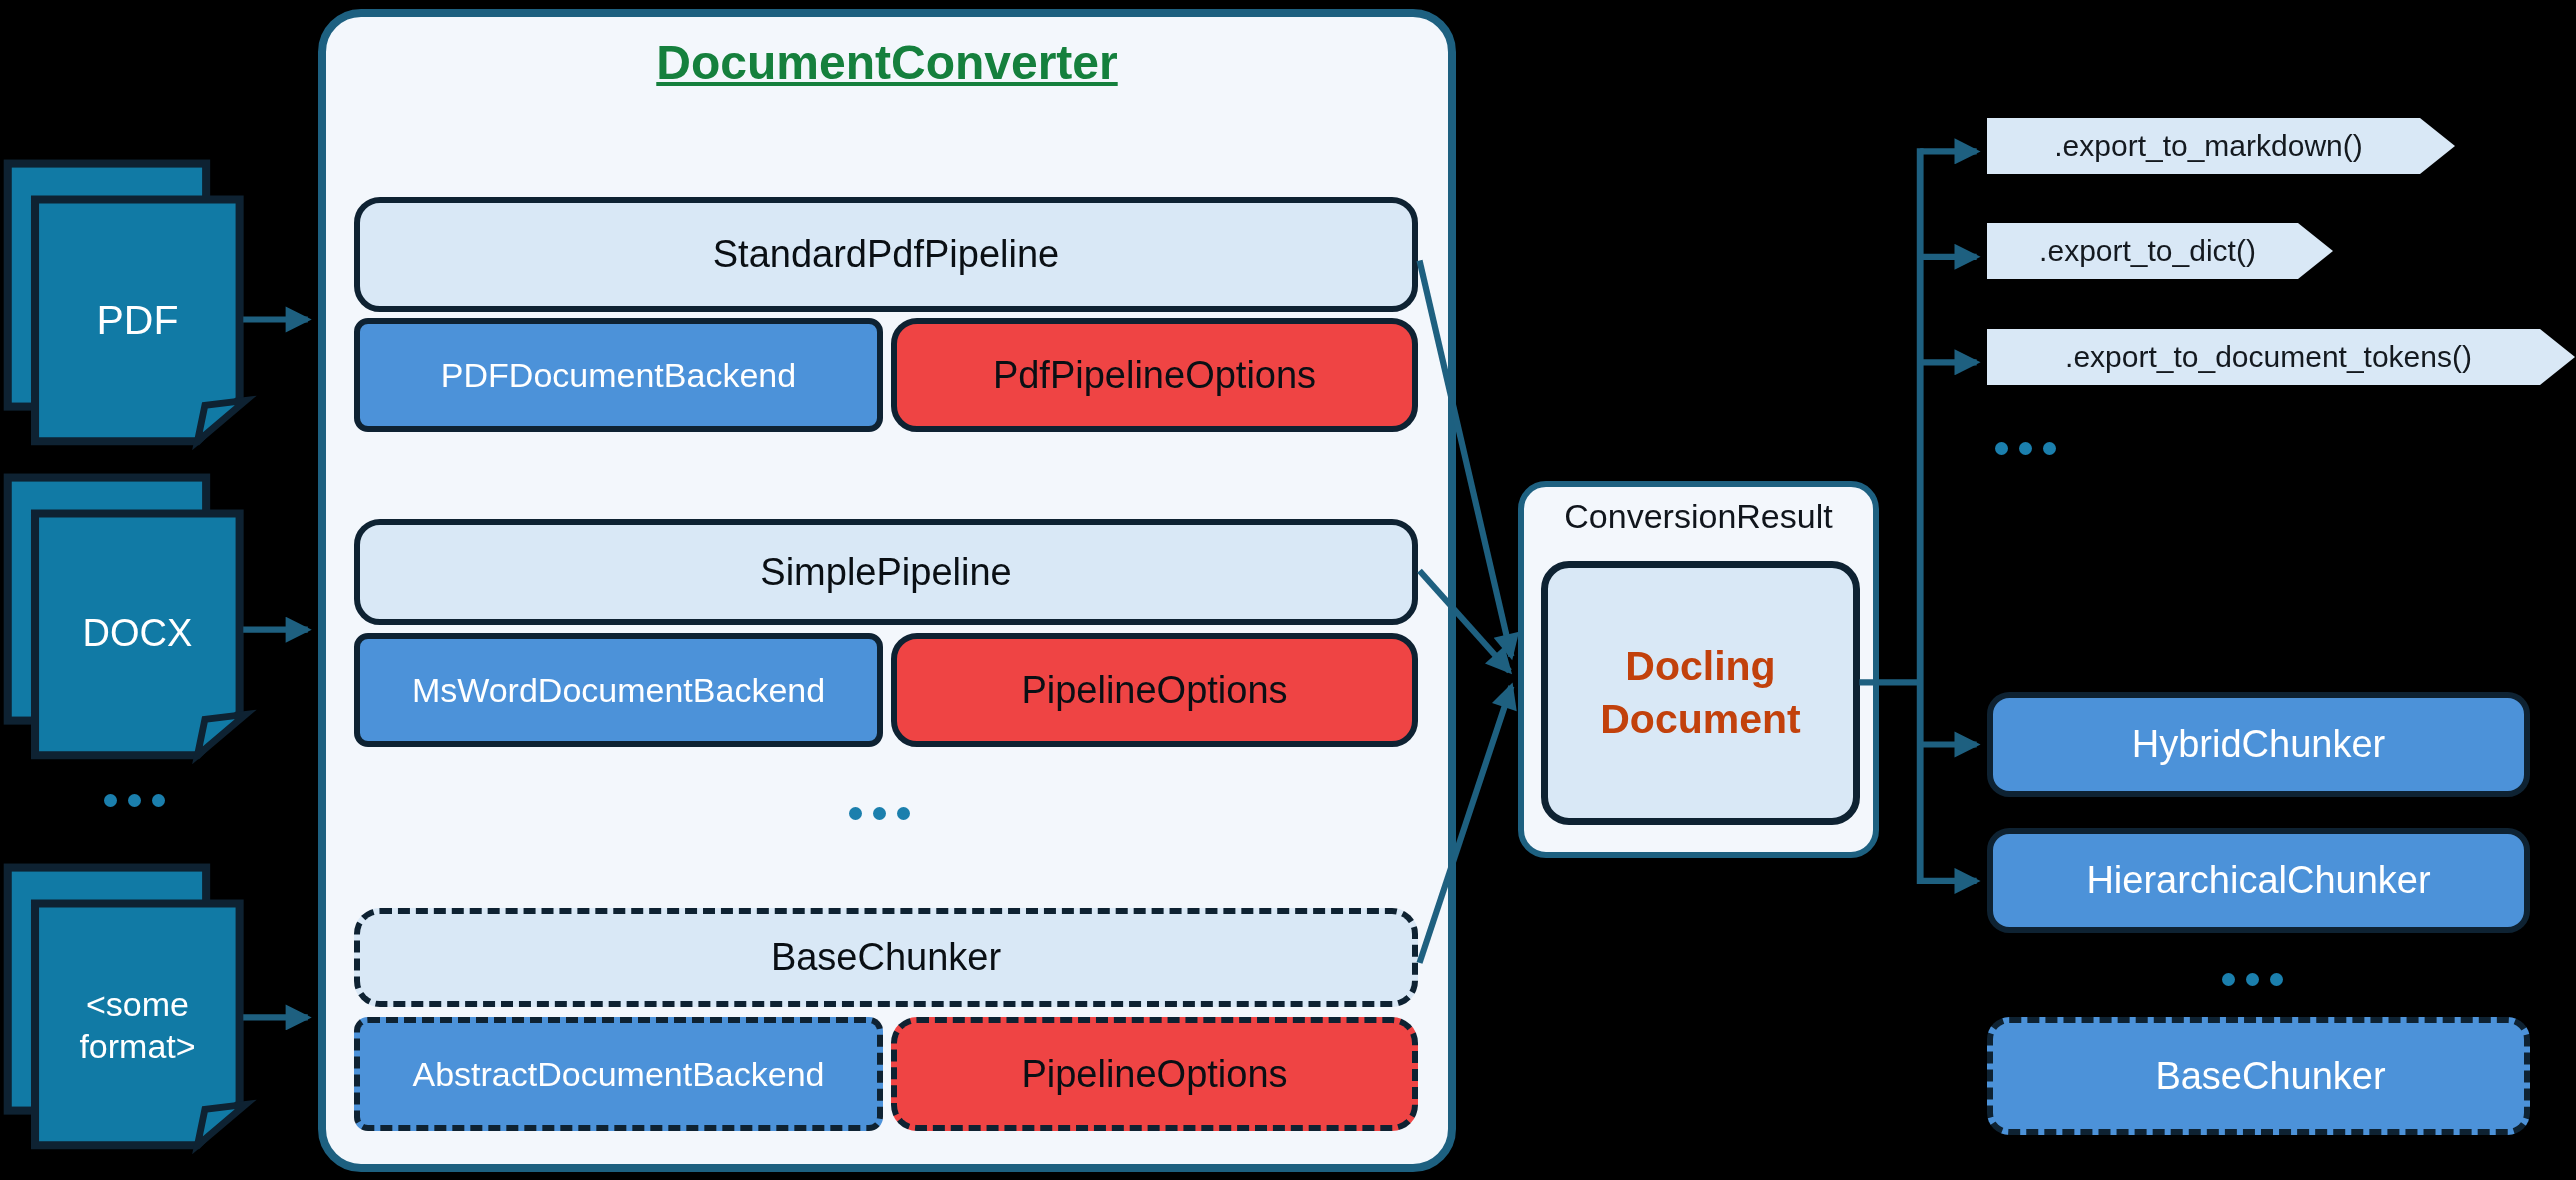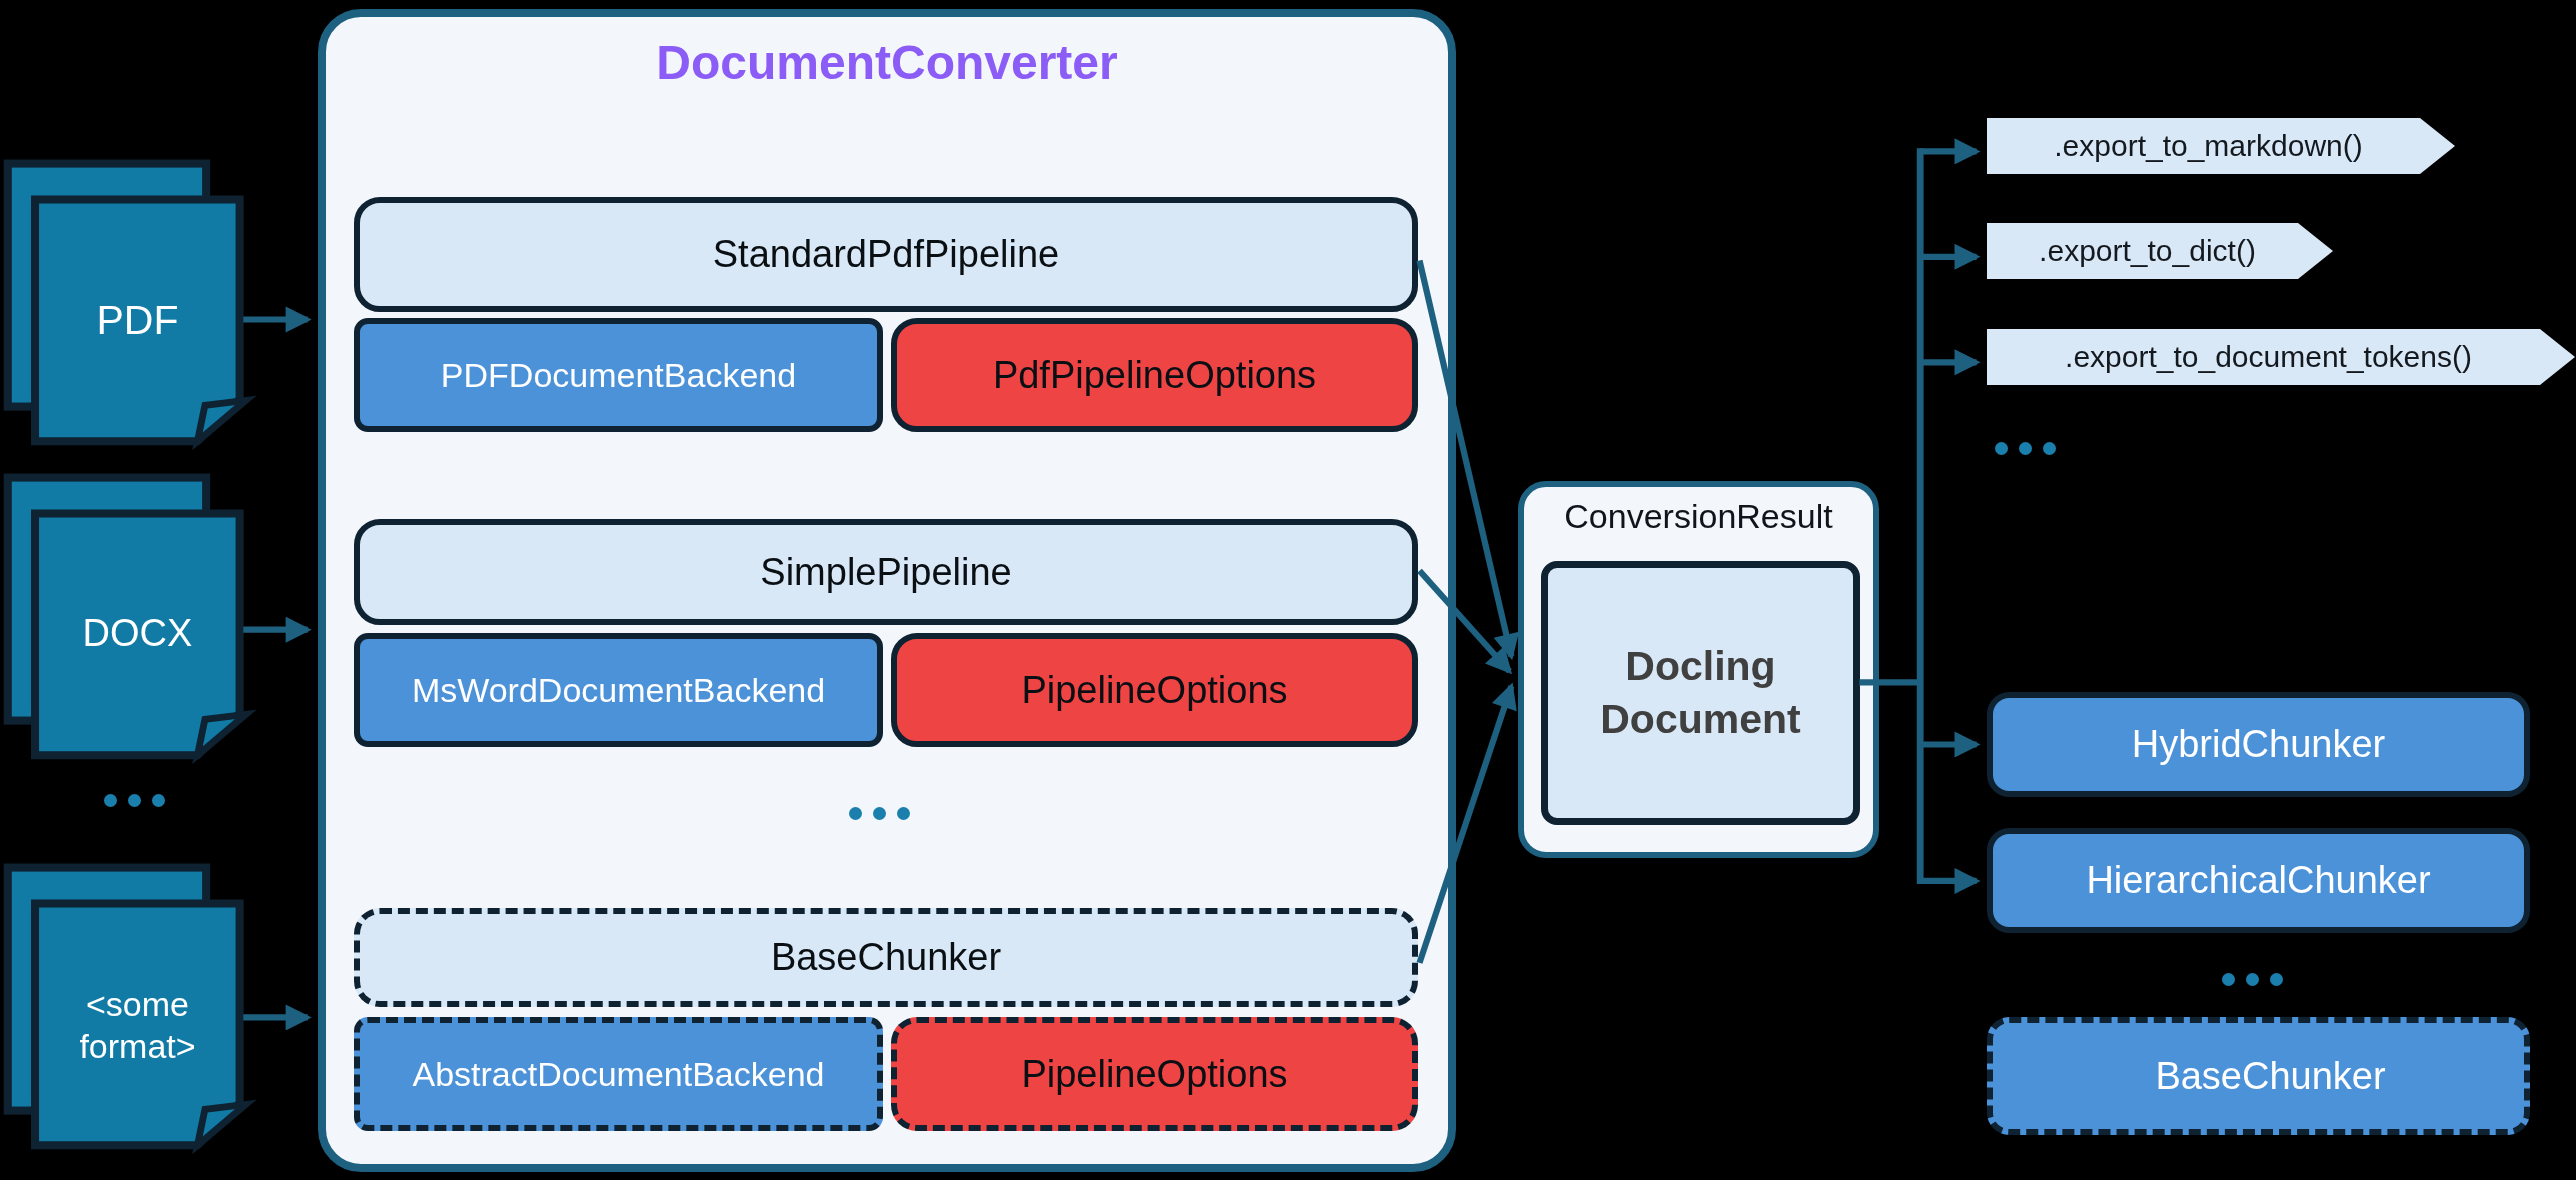--- a/index.html
+++ b/index.html
@@ -5,41 +5,41 @@
   html,body{margin:0;padding:0;background:#000;}
   #stage{position:relative;width:2576px;height:1180px;background:#000;overflow:hidden;
          font-family:"Liberation Sans", sans-serif;}
   .abs{position:absolute;}
   .lbl{display:flex;align-items:center;justify-content:center;text-align:center;}
 
   
   #converter{left:318px;top:8.7px;width:1138px;height:1163px;background:#F3F7FC;
              border:8px solid #1D6080;border-radius:43px;box-sizing:border-box;z-index:1;}
   #converter-title{left:318px;top:30px;width:1138px;height:65px;font-size:48px;font-weight:bold;
-                   color:#8b5cf6;z-index:2;}
+                   color:#15803d;z-index:2;text-decoration:underline;}
 
   .pipe-big{left:354px;width:1064px;background:#D9E8F6;border:6.2px solid #0E2232;
             border-radius:26px;box-sizing:border-box;font-size:38px;color:#0A0F14;z-index:2;}
   .pipe-backend{left:354px;width:529px;background:#4C92D9;border:6.2px solid #0E2232;
                 border-radius:14px;box-sizing:border-box;font-size:34px;color:#FFFFFF;z-index:2;}
   .pipe-options{left:891px;width:527px;background:#ef4444;border:6.2px solid #0E2232;
                 border-radius:26px;box-sizing:border-box;font-size:38px;color:#0A0F14;z-index:2;}
   .dashed{border-style:dashed !important;}
 
   
   .docstack{width:261px;height:310px;z-index:4;}
   .doc-label{left:35px;top:60px;width:205px;height:242px;color:#fff;z-index:5;line-height:1.25;}
 
   
   #cresult{left:1518px;top:481px;width:361px;height:377px;background:#F3F7FC;
            border:6.8px solid #1D6080;border-radius:28px;box-sizing:border-box;z-index:4;}
   #cresult-label{left:1518px;top:495px;width:361px;height:43px;font-size:34px;color:#10151C;z-index:5;}
   #docling-box{left:1541px;top:561px;width:319px;height:264px;background:#D9E8F6;
-               border:7.4px solid #0E2232;border-radius:16px;box-sizing:border-box;
-               font-size:41px;font-weight:bold;color:#404040;line-height:1.3;z-index:5;padding:0 25px;}
+               border:7.4px solid #0E2232;border-radius:28px;box-sizing:border-box;
+               font-size:41px;font-weight:bold;color:#c2410c;line-height:1.3;z-index:5;padding:0 25px;}
 
   
   .chevron{left:1987px;height:56px;background:#D9E8F6;color:#14191F;font-size:30px;z-index:2;
            clip-path:polygon(0 0, calc(100% - 35px) 0, 100% 50%, calc(100% - 35px) 100%, 0 100%);
            padding-right:25px;box-sizing:border-box;}
 
   
   .chunker{left:1987px;width:543px;height:105px;background:#4C92D9;border:6.2px solid #0E2232;
            border-radius:22.3px;box-sizing:border-box;font-size:38px;color:#FFFFFF;z-index:2;}
 

